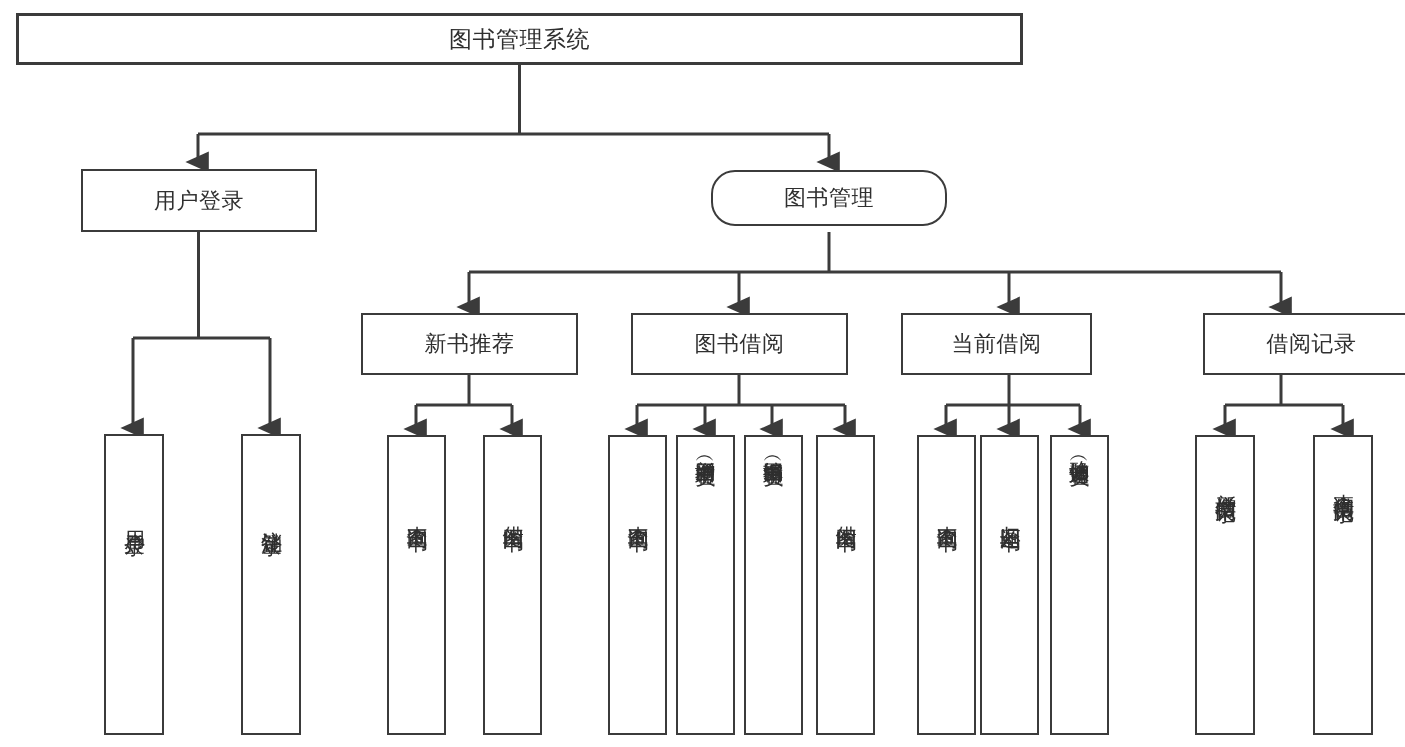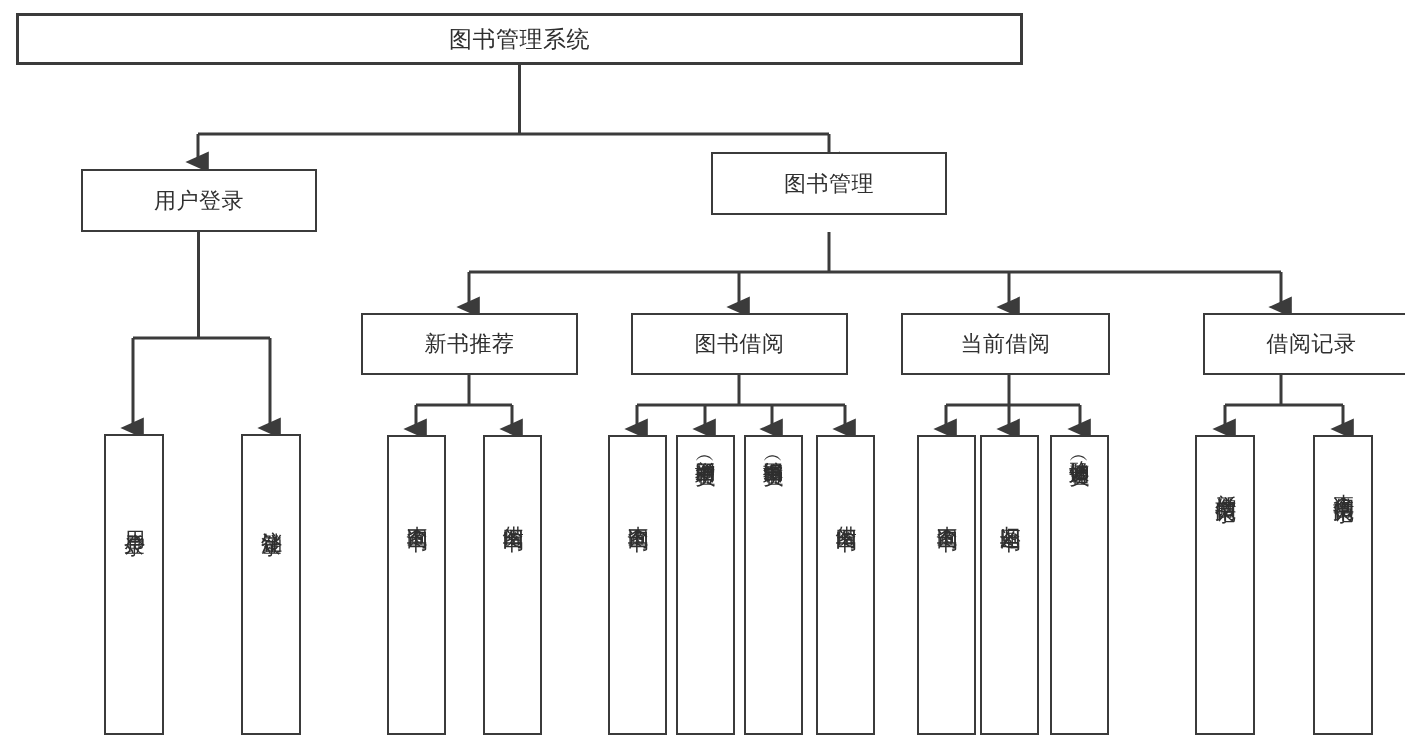--- a/index.html
+++ b/index.html
@@ -137,31 +137,31 @@
     </g>
   </svg>
 
   <div class="node root horiz" style="left:16px; top:13px; width:1007px; height:52px;">
     <span class="node-label">图书管理系统</span>
   </div>
 
   <div class="node horiz" style="left:81px; top:169px; width:236px; height:63px;">
     <span class="node-label">用户登录</span>
   </div>
-  <div class="node horiz" style="left:711px; top:152px; width:236px; height:63px;">
+  <div class="node horiz" style="left:711px; top:170px; width:236px; height:56px;border-radius:24px;">
     <span class="node-label">图书管理</span>
   </div>
 
   <div class="node horiz" style="left:361px; top:313px; width:217px; height:62px;">
     <span class="node-label">新书推荐</span>
   </div>
   <div class="node horiz" style="left:631px; top:313px; width:217px; height:62px;">
     <span class="node-label">图书借阅</span>
   </div>
-  <div class="node horiz" style="left:901px; top:313px; width:209px; height:62px;font-family:Liberation Serif, serif;">
+  <div class="node horiz" style="left:901px; top:313px; width:191px; height:62px;font-family:Liberation Serif, serif;">
     <span class="node-label">当前借阅</span>
   </div>
   <div class="node horiz" style="left:1172px; top:313px; width:217px; height:62px;margin-left:31px;">
     <span class="node-label">借阅记录</span>
   </div>
 
   <div class="node vert" style="left:104px; top:434px; width:60px; height:301px; padding-top:78px;">
     <span class="node-label">用户登录</span>
   </div>
   <div class="node vert" style="left:241px; top:434px; width:60px; height:301px; padding-top:78px;">

